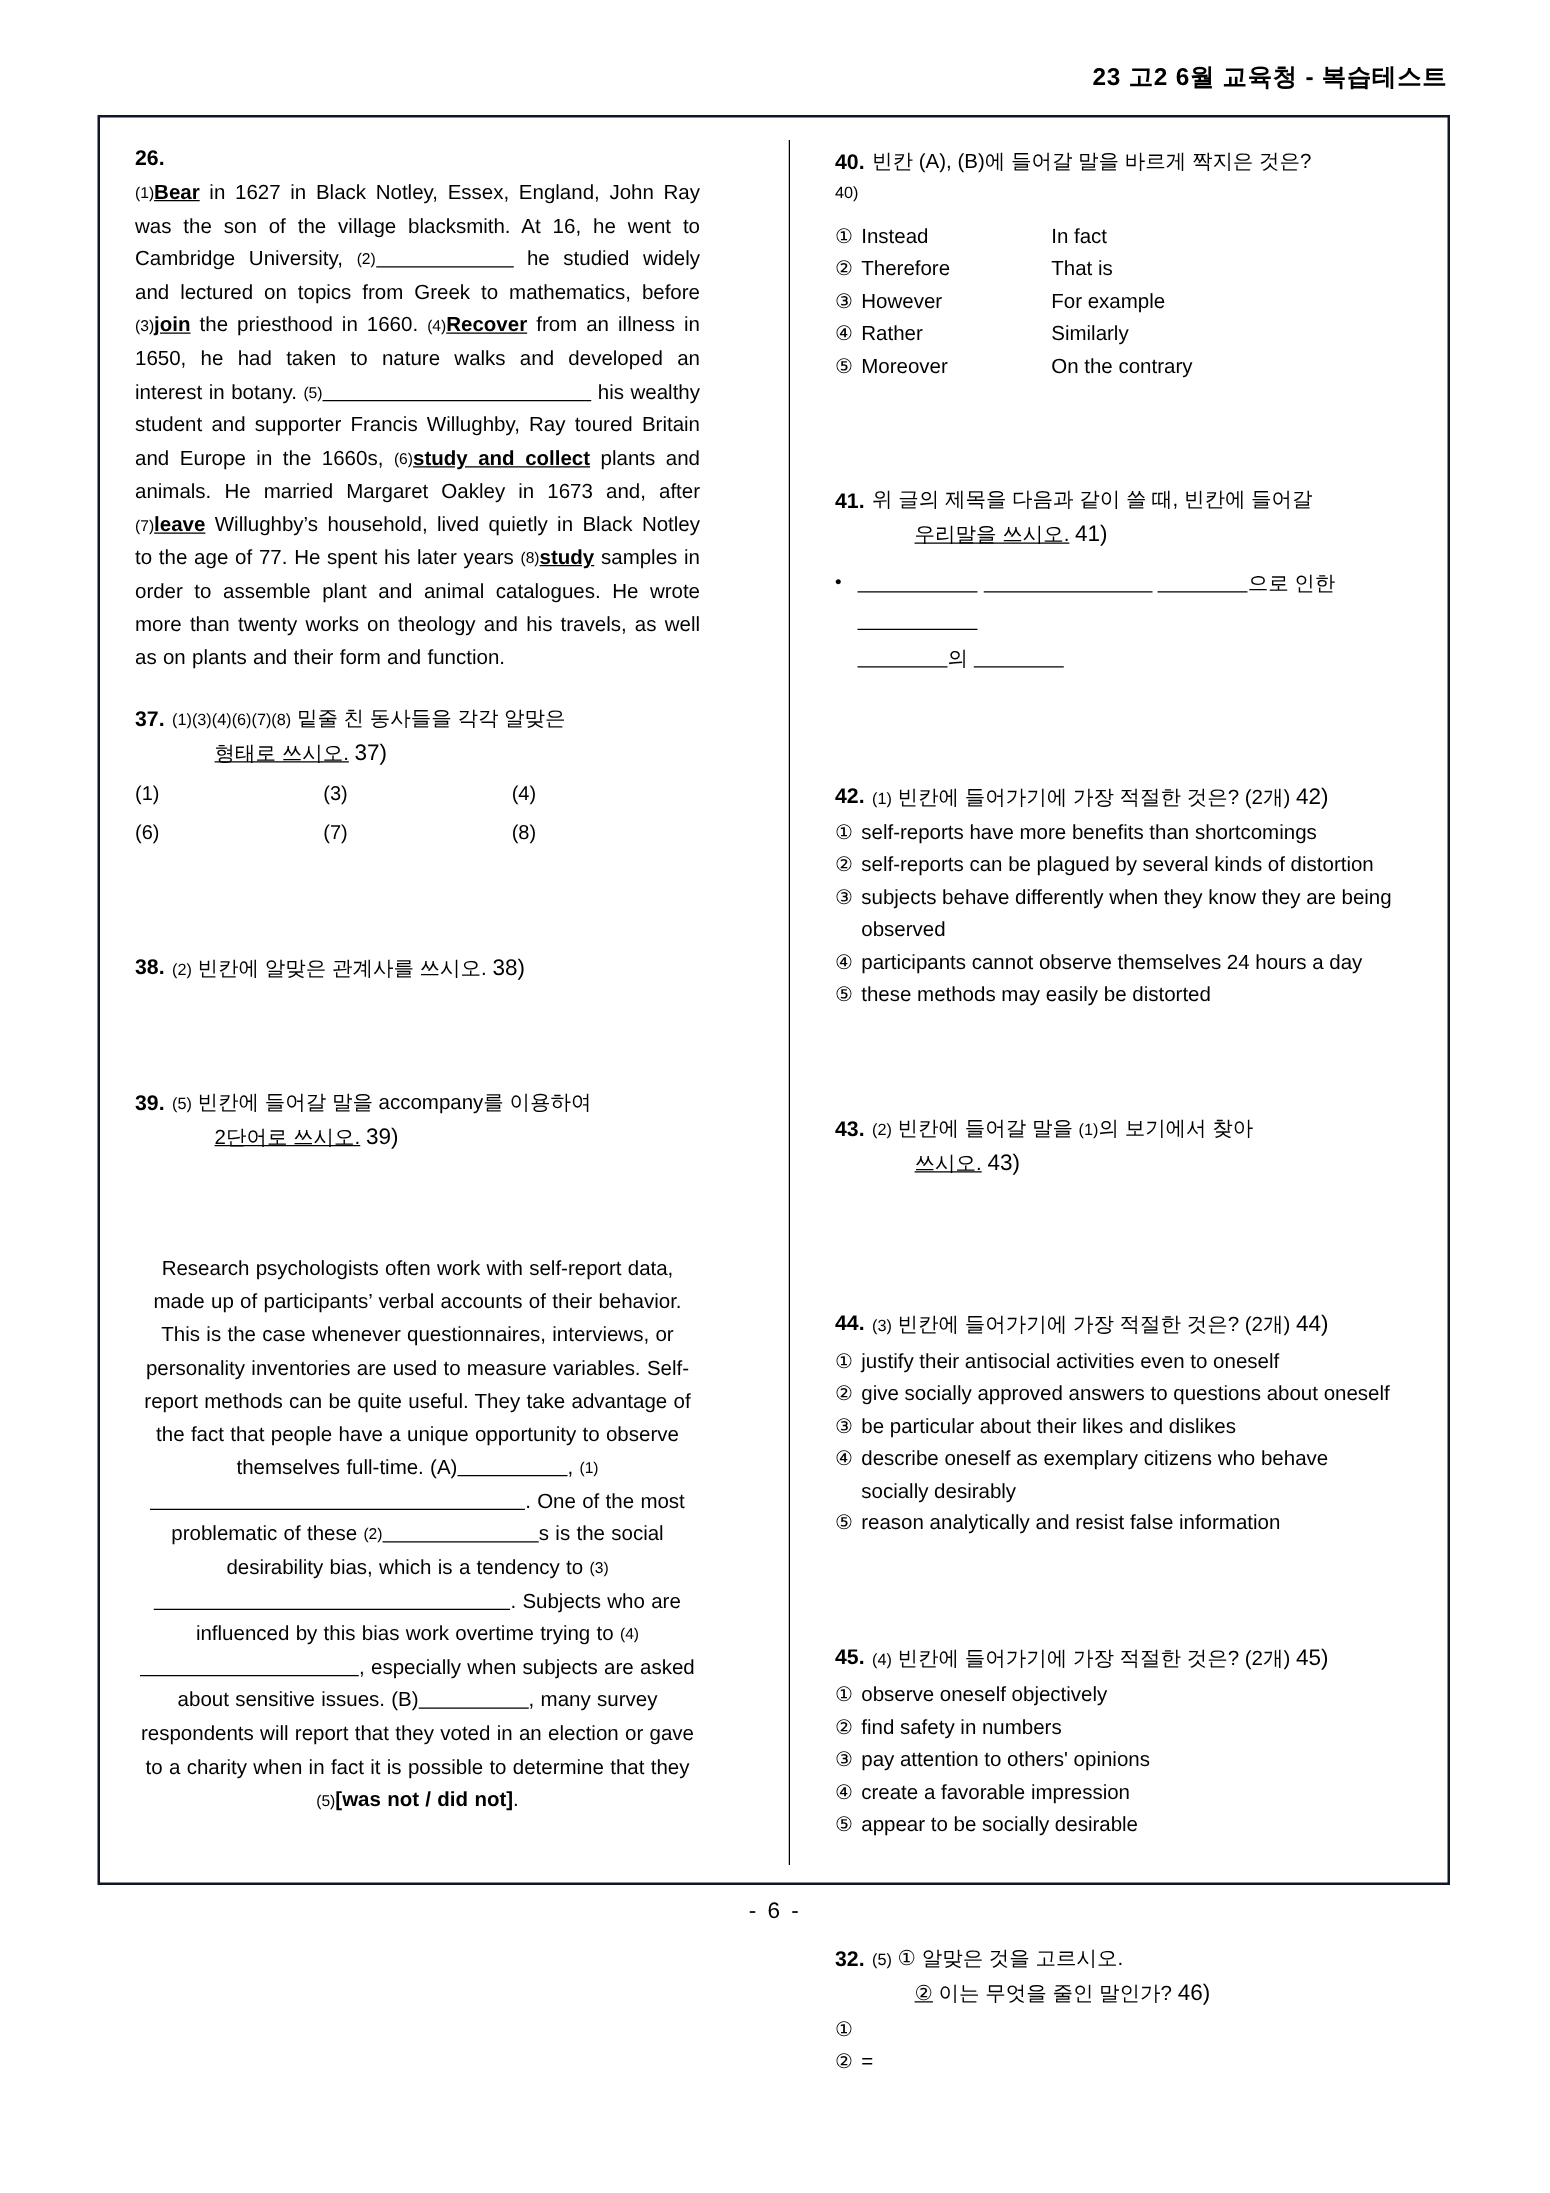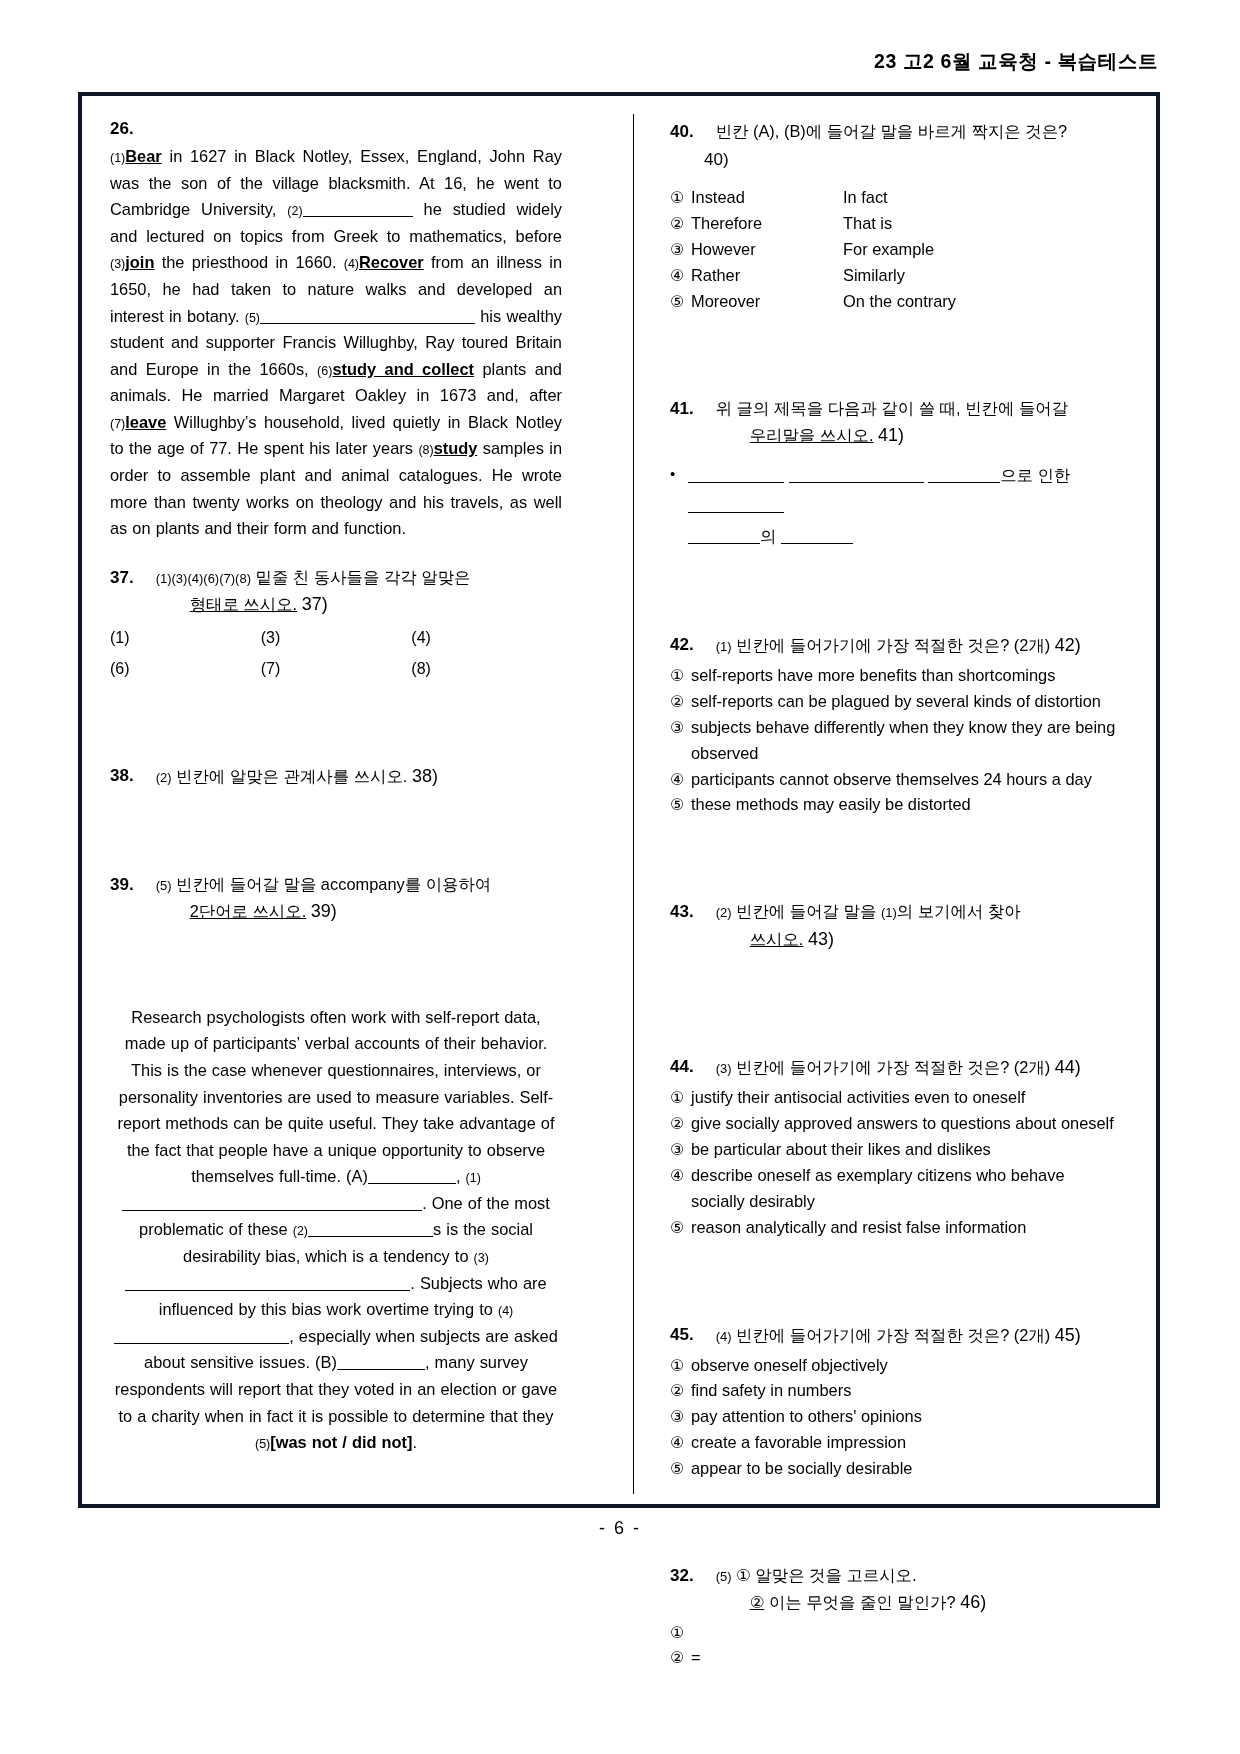--- a/index.html
+++ b/index.html
@@ -29,21 +29,21 @@
     font-weight: bold;
     letter-spacing: 0.6px;
     white-space: nowrap;
   }
   .frame {
     position: absolute;
     left: 78px;
     top: 92px;
     width: 1082px;
     height: 1416px;
-    border: 4px solid #0f172a;
+    border: 2px solid #0f172a;
     box-sizing: border-box;
   }
   .divider {
     position: absolute;
     left: 551px;
     top: 18px;
     width: 0;
     height: 1380px;
     border-left: 1.5px solid #000;
   }
@@ -98,21 +98,21 @@
     line-height: 1.6;
   }
   .q-head {
     display: flex;
     align-items: flex-start;
   }
   .q-no {
     font-weight: bold;
     font-size: 17px;
     flex: 0 0 auto;
-    margin-right: 22px;
+    margin-right: 6px;
     white-space: nowrap;
   }
   .q-text {
     flex: 1 1 auto;
   }
   .q-ref { font-size: 13px; }
   .q-marker { font-size: 18px; margin-top: 28px; }
   .opts {
     margin-top: 3px;
     font-size: 16.4px;
@@ -137,21 +137,21 @@
   .ans-cell { width: 152px; }
   .spacer-md { height: 58px; }
   .spacer-lg { height: 78px; }
   .bullet-line {
     margin-top: 10px;
     font-size: 16.4px;
     line-height: 1.85;
     display: flex;
   }
   .bullet-dot { width: 18px; flex: 0 0 auto; font-size: 15px; }
-  .q40-sub { font-size: 17px; margin-left: 34px; margin-top: 1px; }
+  .q40-sub { font-size: 13px; margin-top: 1px; }
   .indent-sub { margin-left: 34px; text-decoration: underline; }
 </style>
 </head>
 <body>
 
 <div class="page">
 
   <div class="header">23 고2 6월 교육청 - 복습테스트</div>
 
   <div class="frame">

